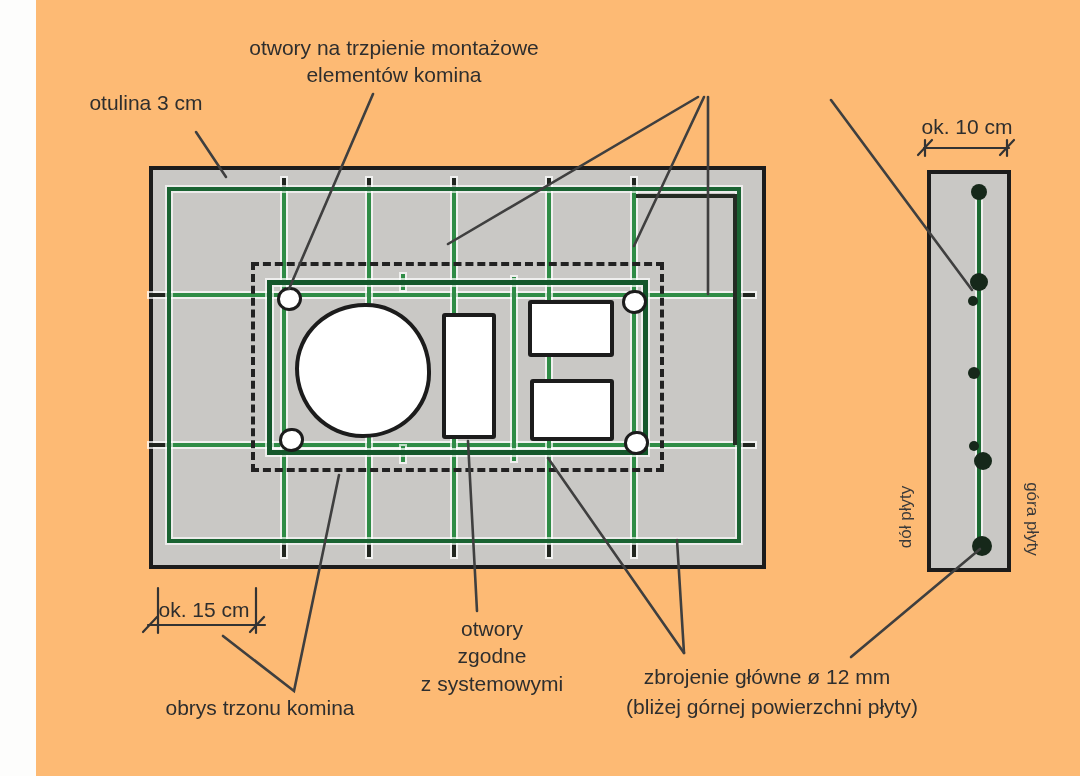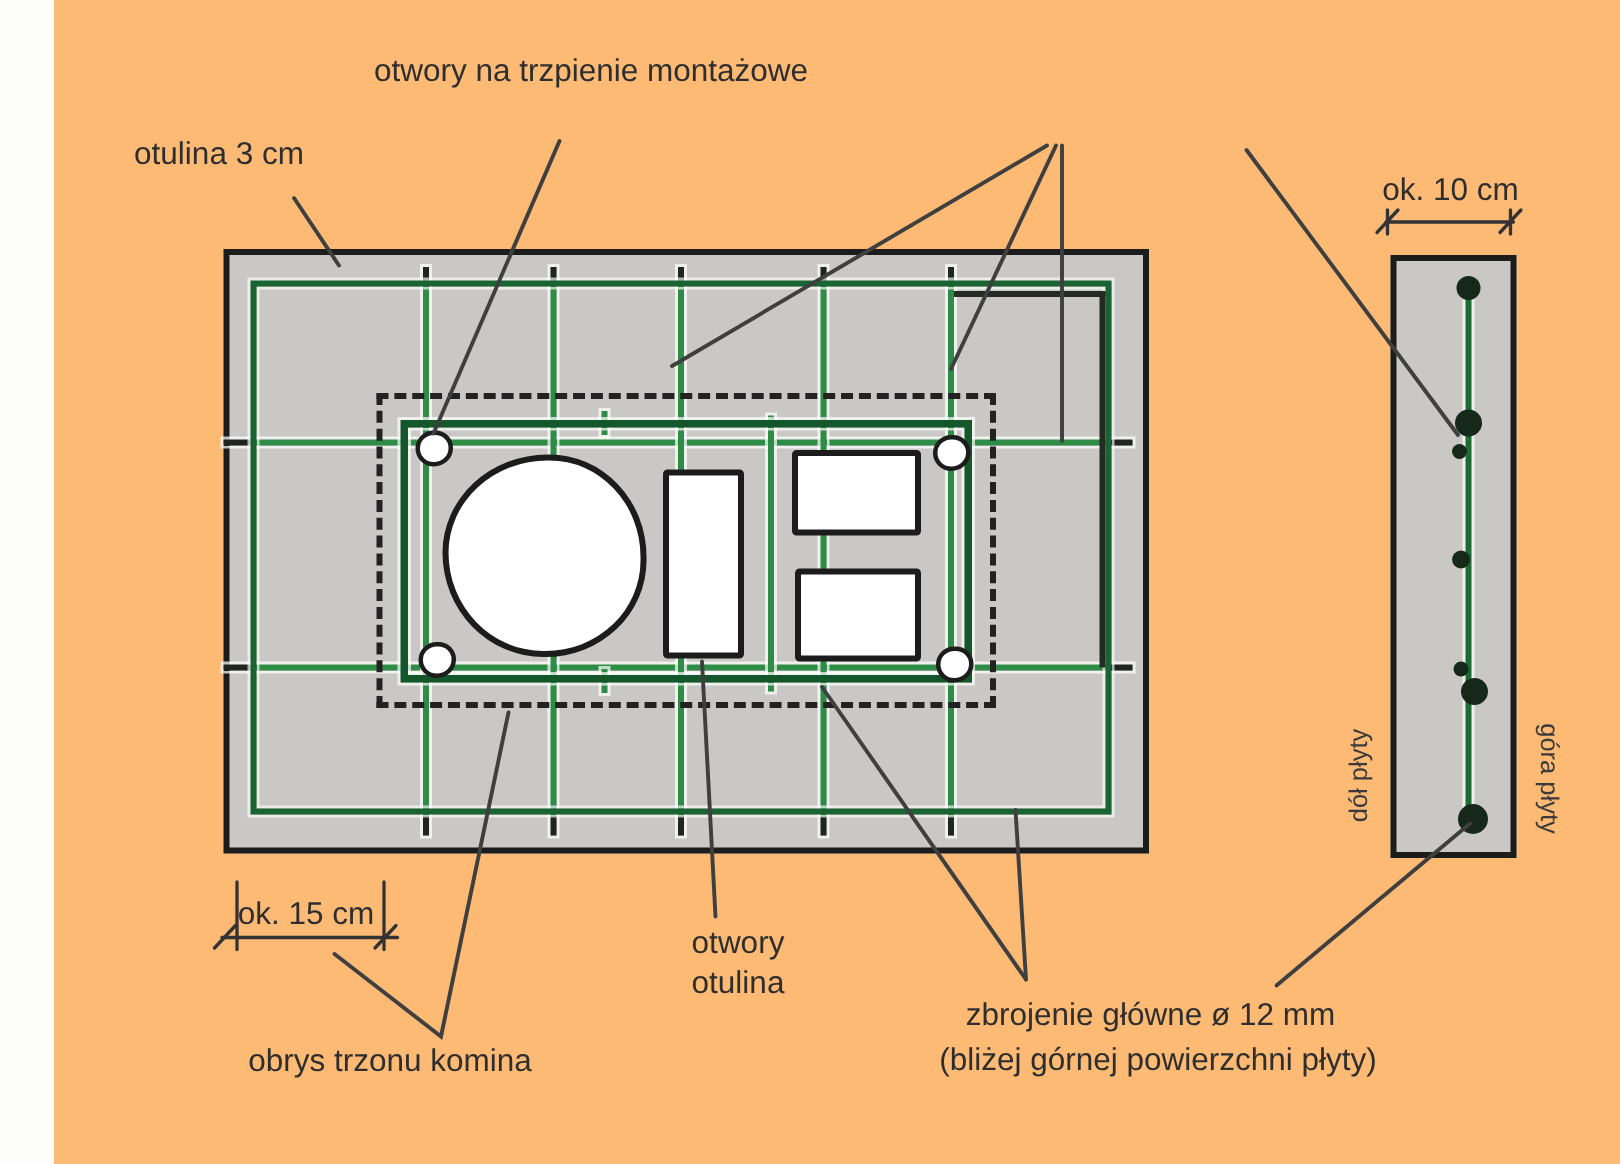--- a/index.html
+++ b/index.html
@@ -128,34 +128,36 @@
       <path d="M122,588 L122,633"></path>
       <path d="M220,588 L220,633"></path>
       <path d="M112,625 L229,625"></path>
       <path d="M107,632 L121,617"></path>
       <path d="M214,632 L228,617"></path>
     </g>
   </svg>
 
   <div class="label" style="left:358px;top:34px;">
     <div>otwory na trzpienie montażowe</div>
+    <div>elementów komina</div>
   </div>
 
 
   <div class="label" style="left:110px;top:89px;"><span>otulina 3 cm</span></div>
 
   <div class="label small" style="left:931px;top:113px;"><span>ok. 10 cm</span></div>
 
   <div class="label small" style="left:168px;top:596px;"><span>ok. 15 cm</span></div>
 
   <div class="label" style="left:224px;top:694px;"><span>obrys trzonu komina</span></div>
 
   <div class="label" style="left:456px;top:615px;">
     <div>otwory</div>
-    <div>otulina</div>
+    <div>zgodne</div>
+    <div>z systemowymi</div>
   </div>
 
   <div class="label" style="left:731px;top:663px;"><span>zbrojenie główne ø 12 mm</span></div>
   <div class="label small" style="left:736px;top:693px;"><span>(bliżej górnej powierzchni płyty)</span></div>
 
   <div class="vtext" style="left:870px;top:517px;transform:translate(-50%,-50%) rotate(-90deg);"><span>dół płyty</span></div>
   <div class="vtext" style="left:996px;top:519px;transform:translate(-50%,-50%) rotate(90deg);"><span>góra płyty</span></div>
 
 </div>
 

